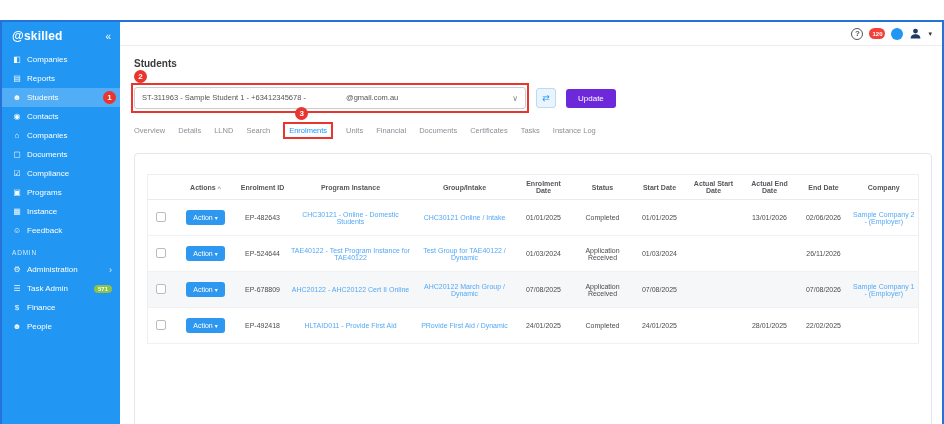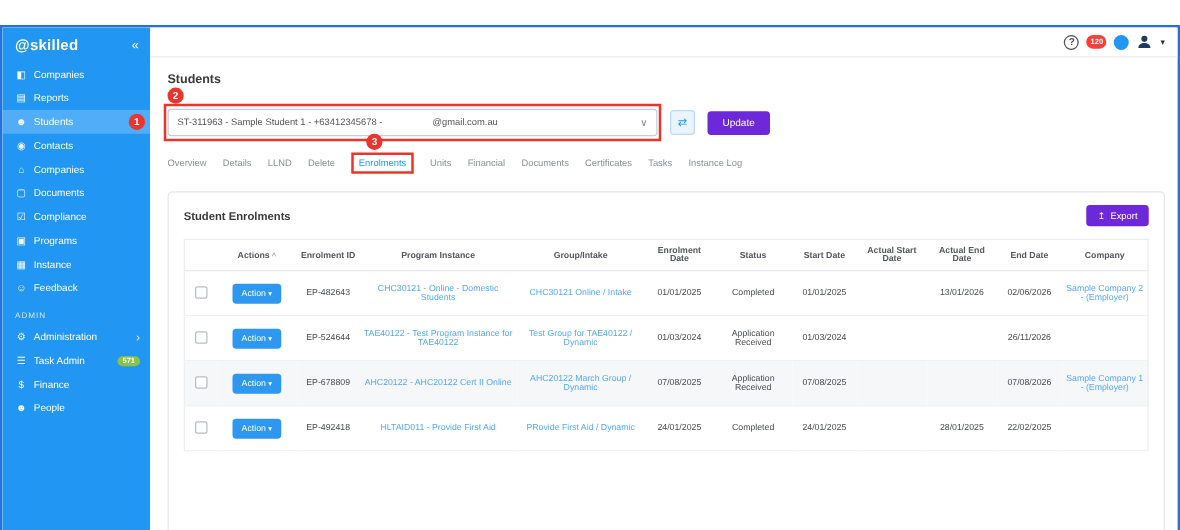--- a/index.html
+++ b/index.html
@@ -177,38 +177,31 @@
             <span>⇄</span>
           </button>
         <button class="btn primary">Update</button>
       </div>
 
 
       <div class="tabs" id="tabs">
           <span class="tab">Overview</span>
           <span class="tab">Details</span>
           <span class="tab">LLND</span>
-          <span class="tab">Delete</span>
+          <span class="tab">Search</span>
           <span class="tab active">Enrolments<span class="ann">3</span></span>
           <span class="tab">Units</span>
           <span class="tab">Financial</span>
           <span class="tab">Documents</span>
           <span class="tab">Certificates</span>
           <span class="tab">Tasks</span>
           <span class="tab">Instance Log</span>
         </div>
 
       <div class="card">
-        <div class="card-head">
-          <span class="card-title">Student Enrolments</span>
-          <button class="btn primary sm">
-              <span>↥</span>
-              <span>Export</span>
-            </button>
-        </div>
         <table class="grid">
           <thead id="thead">
               <tr>
                 <th></th>
                 <th>Actions<span class="sort"> ^</span></th>
                 <th>Enrolment ID</th>
                 <th>Program Instance</th>
                 <th>Group/Intake</th>
                 <th>Enrolment Date</th>
                 <th>Status</th>

